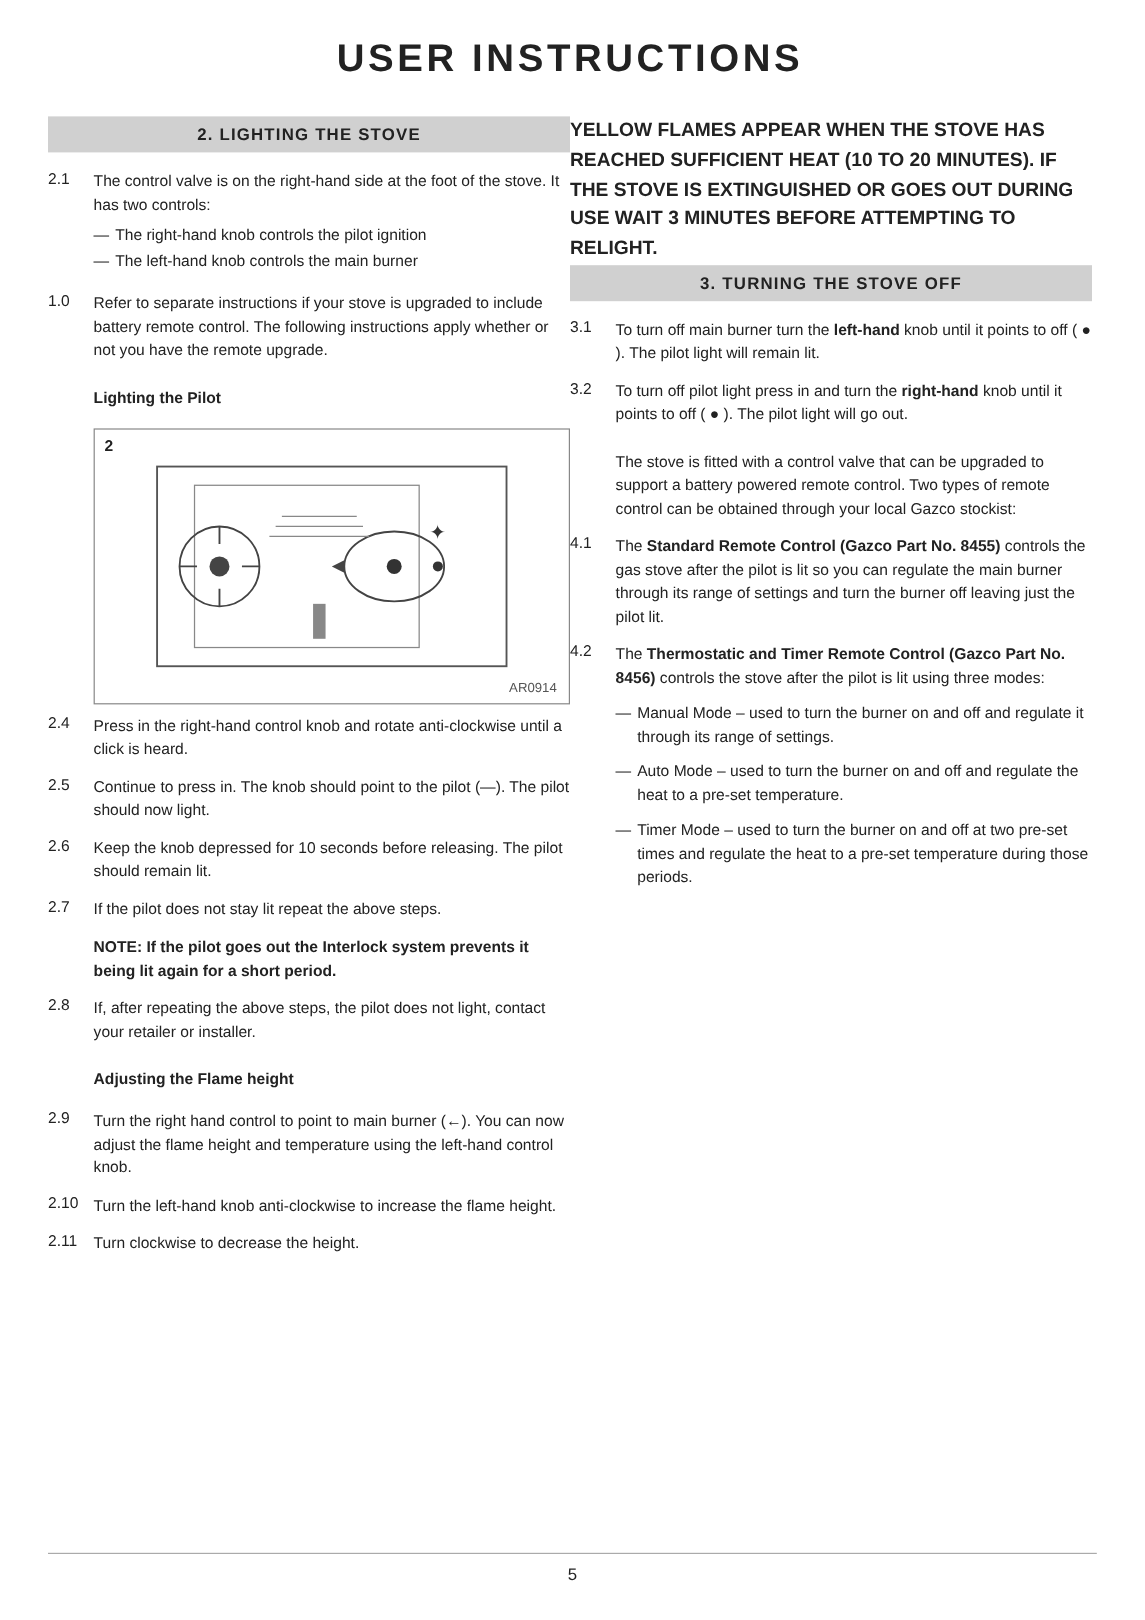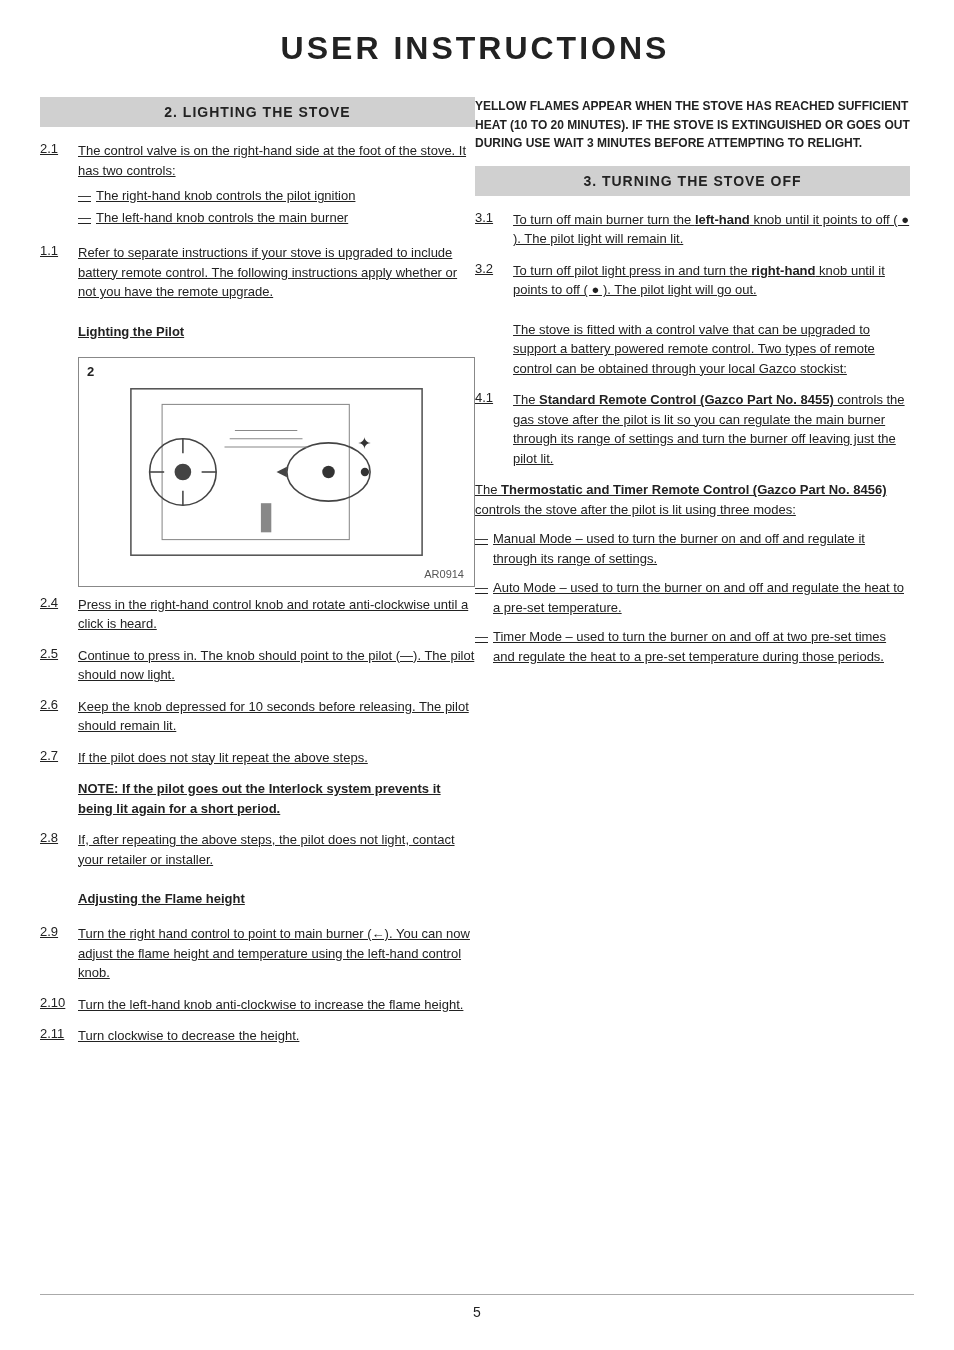--- a/index.html
+++ b/index.html
@@ -43,21 +43,20 @@
       text-align: center;
       font-weight: bold;
       font-size: 14px;
       letter-spacing: 1px;
       padding: 7px 10px;
       margin-bottom: 14px;
     }
     .item-row {
       display: flex;
       margin-bottom: 12px;
-      text-decoration: underline;
     }
     .item-num {
       min-width: 38px;
       font-size: 13px;
       padding-top: 0;
     }
     .item-text {
       flex: 1;
       font-size: 13px;
       line-height: 1.5;
@@ -111,24 +110,24 @@
     .diagram-svg {
       width: 100%;
       height: 100%;
     }
     .note-bold {
       font-weight: bold;
       font-size: 13px;
       line-height: 1.5;
     }
     .warning-text {
-      font-size: 12px;
+      font-size: 16px;
       font-weight: bold;
       line-height: 1.55;
-      margin-bottom: 13px;
+      margin-bottom: 0;
       text-transform: uppercase;
     }
     .page-number {
       position: absolute;
       bottom: 30px;
       left: 50%;
       transform: translateX(-50%);
       font-size: 14px;
     }
     .bottom-line {
@@ -163,21 +162,21 @@
             </div>
             <div class="sub-item">
               <span class="dash">—</span>
               <span class="sub-text">The left-hand knob controls the main burner</span>
             </div>
           </div>
         </div>
       </div>
 
       <div class="item-row">
-        <span class="item-num">1.1</span>
+        <span class="item-num">1.0</span>
         <span class="item-text">Refer to separate instructions if your stove is upgraded to include battery remote control. The following instructions apply whether or not you have the remote upgrade.</span>
       </div>
 
       <div class="item-row">
         <span class="item-num"></span>
         <span class="sub-heading">Lighting the Pilot</span>
       </div>
 
 
       <div class="diagram-box">
@@ -293,20 +292,21 @@
       </div>
 
       <div class="item-row">
         <span class="item-num">4.1</span>
         <span class="item-text">
           The <strong>Standard Remote Control (Gazco Part No. 8455)</strong> controls the gas stove after the pilot is lit so you can regulate the main burner through its range of settings and turn the burner off leaving just the pilot lit.
         </span>
       </div>
 
       <div class="item-row">
+        <span class="item-num">4.2</span>
         <span class="item-text">
           The <strong>Thermostatic and Timer Remote Control (Gazco Part No. 8456)</strong> controls the stove after the pilot is lit using three modes:
           <div class="sub-list" style="margin-top:10px;">
             <div class="sub-item" style="margin-bottom:10px;">
               <span class="dash">—</span>
               <span class="sub-text">Manual Mode – used to turn the burner on and off and regulate it through its range of settings.</span>
             </div>
             <div class="sub-item" style="margin-bottom:10px;">
               <span class="dash">—</span>
               <span class="sub-text">Auto Mode – used to turn the burner on and off and regulate the heat to a pre-set temperature.</span>

